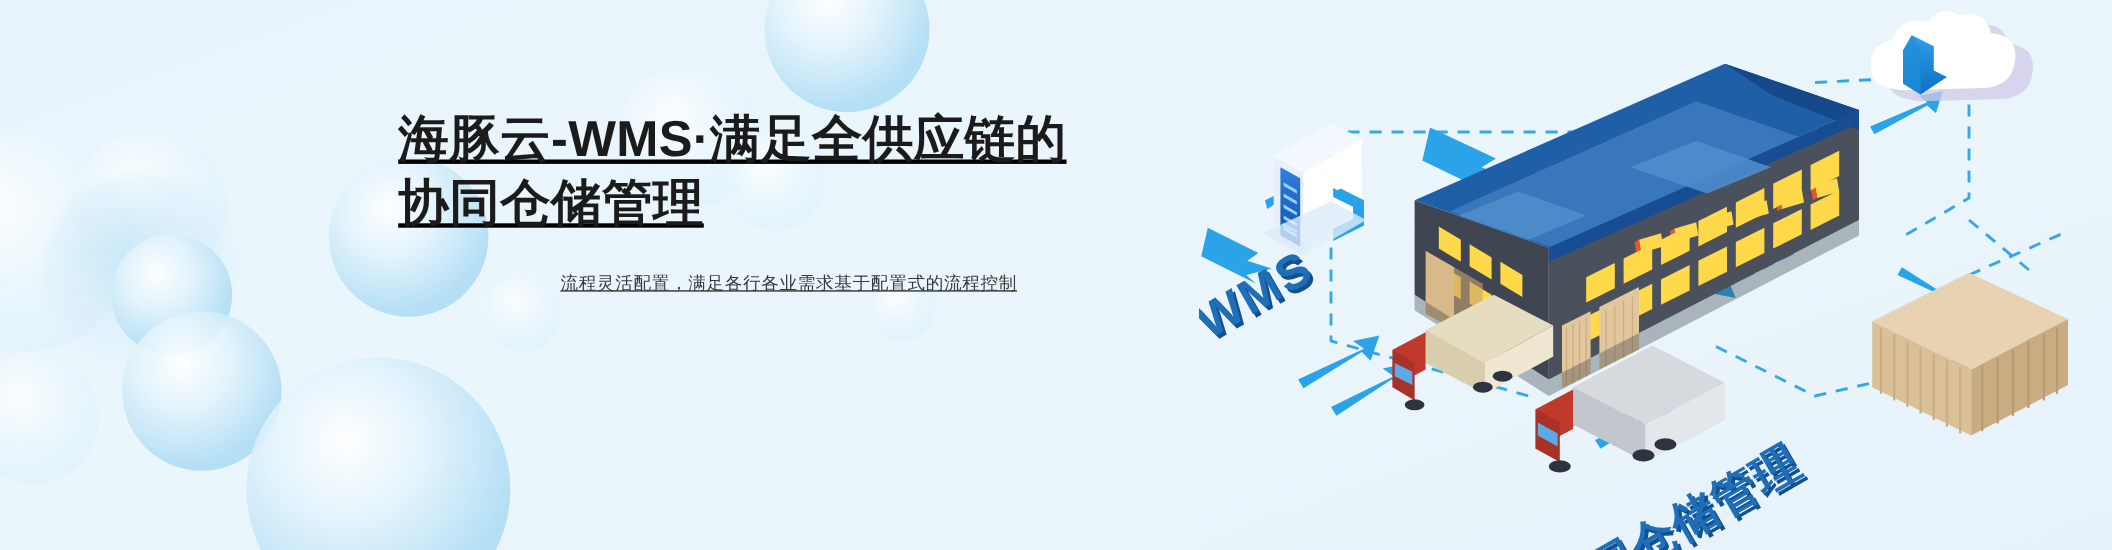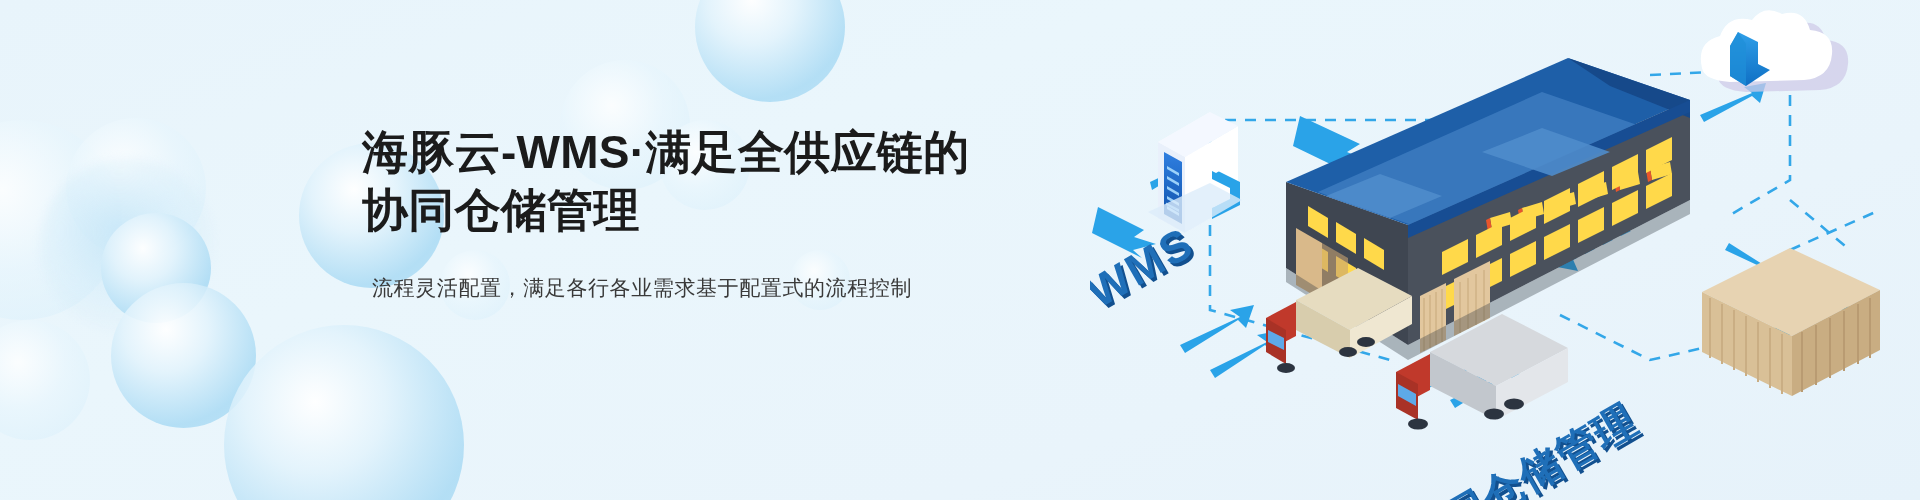--- a/index.html
+++ b/index.html
@@ -33,30 +33,30 @@
   }
   .bubble.faint{
     background:radial-gradient(circle at 40% 35%,
        rgba(255,255,255,.8) 0%,
        rgba(232,246,253,.6) 45%,
        rgba(198,231,248,.35) 100%);
   }
 
   
   .copy{
-    position:absolute;left:362px;top:124px;width:700px;
+    position:absolute;left:362px;top:98px;width:700px;text-decoration:underline;
   }
   .headline{
     font-size:46px;line-height:1.26;
     color:#1b1b1b;font-weight:600;letter-spacing:.3px;
     margin:0;white-space:pre-line;
   }
   .subline{
     margin:34px 0 15px 10px;
-    font-size:21px;color:#3a3a3a;letter-spacing:.6px;
+    font-size:16px;color:#3a3a3a;letter-spacing:.6px;text-align:center;
   }
 
   
   .art{position:absolute;left:1090px;top:0;width:830px;height:500px;}
   .art svg{display:block;width:830px;height:500px;}
 </style>
 </head>
 <body>
 
 <div class="banner">

